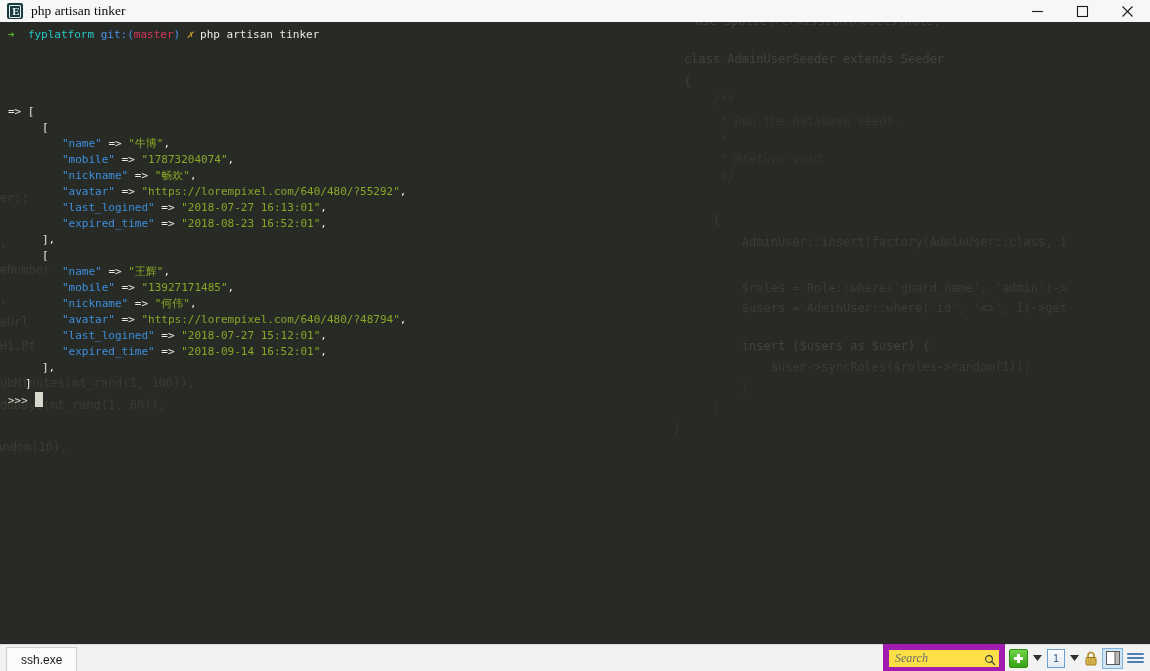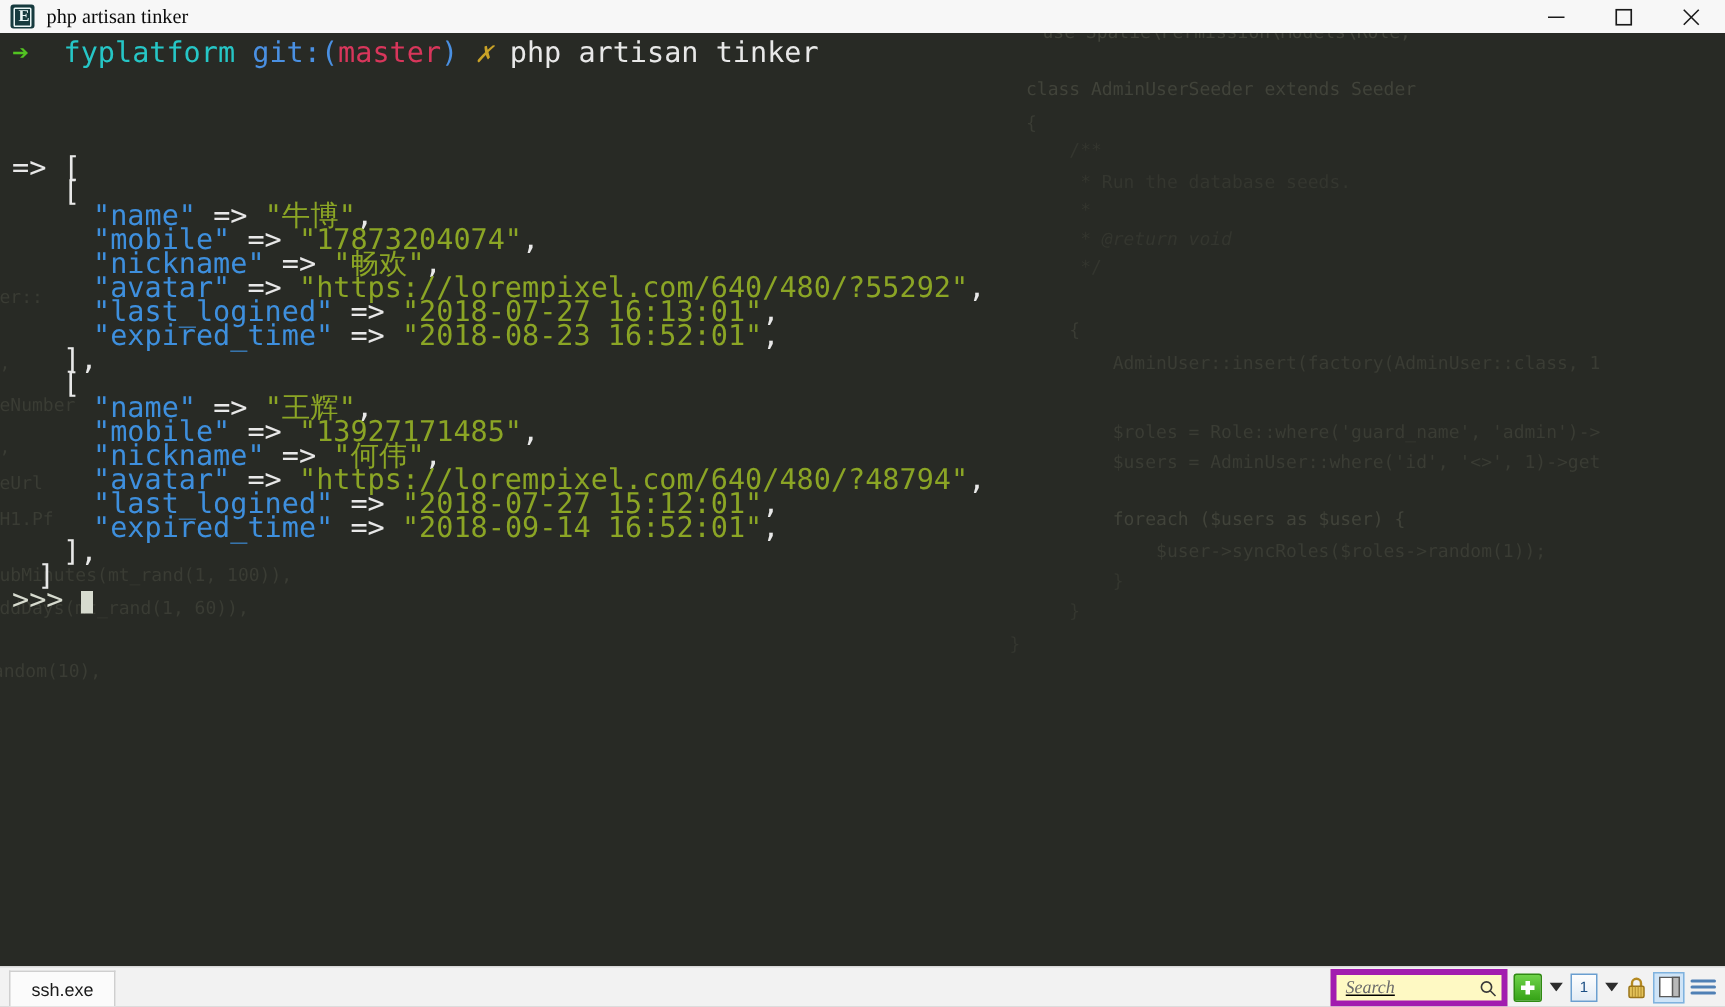--- a/index.html
+++ b/index.html
@@ -109,21 +109,21 @@
   #console-layer {
     position: absolute;
     inset: 0;
     z-index: 2;
     padding: 0;
   }
   .line {
     position: absolute;
     left: 0;
     font-family: "DejaVu Sans Mono", "Liberation Mono", monospace;
-    font-size: 19px;
+    font-size: 11px;
     line-height: 16px;
     white-space: pre;
     color: #ccd0c4;
   }
   .c-white   { color: #e8e8e8; }
   .c-grey    { color: #c8ccc0; }
   .c-green   { color: #52c322; }
   .c-cyan    { color: #26c6c6; }
   .c-lblue   { color: #4a90e2; }
   .c-red     { color: #d8365b; }
@@ -175,25 +175,24 @@
     display: flex;
     align-items: center;
     gap: 4px;
     padding-right: 6px;
     flex: 0 0 auto;
   }
   #search-box {
     position: relative;
     width: 110px;
     height: 17px;
-    background: #fef9c3;
-    border: 4px solid #a21caf;
-    display: flex;
-    align-items: center;
-    text-decoration: underline;
+    background: #fde047;
+    border: 6px solid #a21caf;
+    display: flex;
+    align-items: center;
   }
   #search-input {
     border: 0;
     outline: 0;
     background: transparent;
     width: 88px;
     margin-left: 4px;
     font-family: "Liberation Serif", serif;
     font-style: italic;
     font-size: 12px;
@@ -284,21 +283,21 @@
       <div class="ghost" style="left:684px; top:52px;">{</div>
       <div class="ghost dim" style="left:684px; top:70px;">    /**</div>
       <div class="ghost dim" style="left:684px; top:91px;">     * Run the database seeds.</div>
       <div class="ghost dim" style="left:684px; top:110px;">     *</div>
       <div class="ghost dim ital" style="left:684px; top:129px;">     * @return void</div>
       <div class="ghost dim" style="left:684px; top:148px;">     */</div>
       <div class="ghost" style="left:684px; top:190px;">    {</div>
       <div class="ghost" style="left:684px; top:212px;">        AdminUser::insert(factory(AdminUser::class, 1</div>
       <div class="ghost" style="left:684px; top:258px;">        $roles = Role::where('guard_name', 'admin')-&gt;</div>
       <div class="ghost" style="left:684px; top:278px;">        $users = AdminUser::where('id', '&lt;&gt;', 1)-&gt;get</div>
-      <div class="ghost brite" style="left:684px; top:316px;">        foreach ($users as $user) {</div>
+      <div class="ghost brite" style="left:684px; top:316px;">        insert ($users as $user) {</div>
       <div class="ghost" style="left:684px; top:337px;">            $user-&gt;syncRoles($roles-&gt;random(1));</div>
       <div class="ghost dim" style="left:684px; top:357px;">        }</div>
       <div class="ghost dim" style="left:684px; top:377px;">    }</div>
       <div class="ghost dim" style="left:673px; top:399px;">}</div>
 
       <div class="ghost" style="left:-22px; top:168px;">nUser::</div>
       <div class="ghost" style="left:-22px; top:212px;">ame,</div>
       <div class="ghost" style="left:-22px; top:240px;">honeNumber</div>
       <div class="ghost" style="left:-22px; top:268px;">ame,</div>
       <div class="ghost" style="left:-22px; top:292px;">mageUrl</div>

